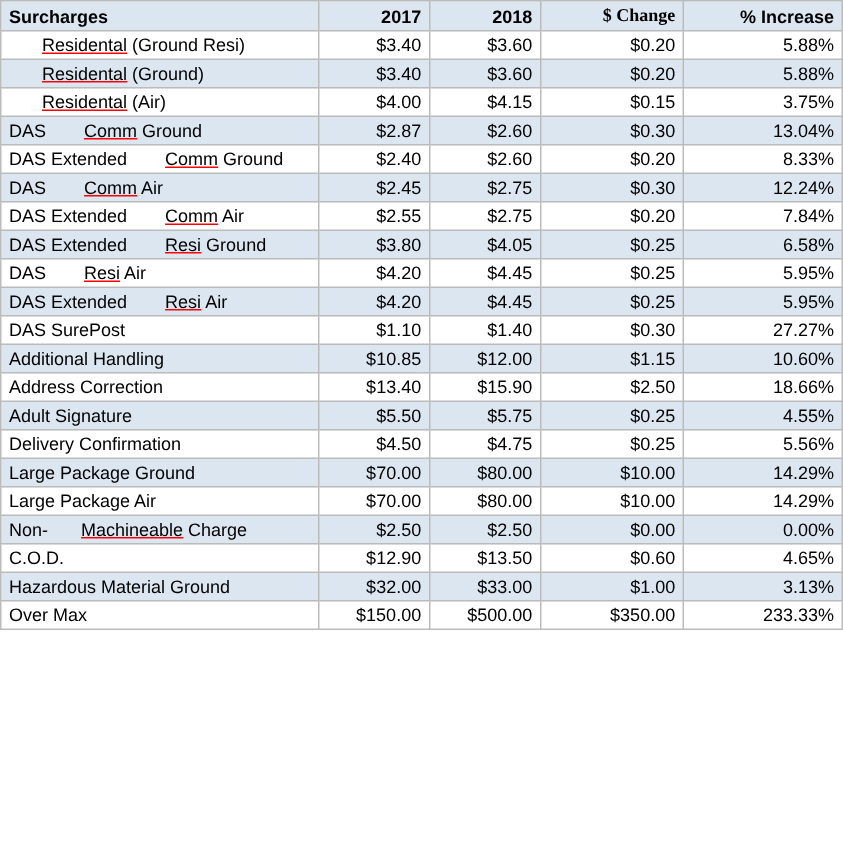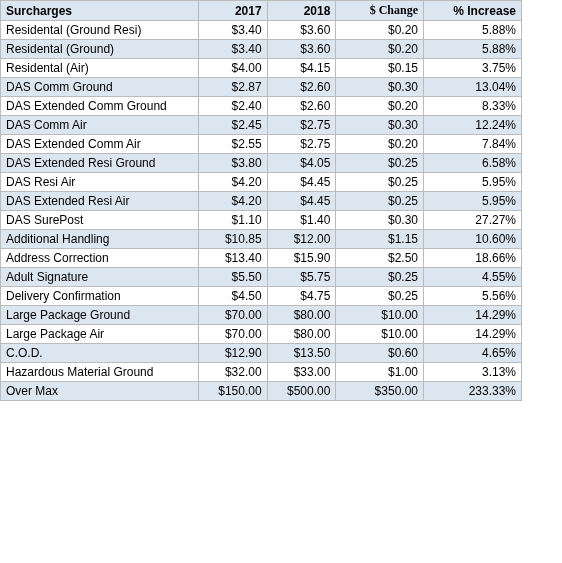--- a/index.html
+++ b/index.html
@@ -3,21 +3,21 @@
   <meta charset="utf-8">
   <style>
     * { margin: 0; padding: 0; box-sizing: border-box; }
     body {
       font-family: Arial, sans-serif;
       font-size: 12px;
       background: #fff;
       width: 562px;
     }
     table {
-      width: 522px;
+      width: 562px;
       border-collapse: collapse;
     }
     th, td {
       border: 1px solid #bbb;
       padding: 2px 5px;
       white-space: nowrap;
     }
     th {
       background: #dce6f1;
       font-weight: bold;
@@ -32,21 +32,23 @@
     td:not(:first-child) {
       text-align: right;
     }
     tr:nth-child(odd) td {
       background: #fff;
     }
     tr:nth-child(even) td {
       background: #dce6f1;
     }
     .underline-red {
+      text-decoration: underline;
       text-decoration-color: red;
+      margin-left: 22px;
       -webkit-text-decoration-color: red;
     }
     .col-surcharge { width: 200px; }
     .col-2017 { width: 70px; }
     .col-2018 { width: 70px; }
     .col-change { width: 90px; font-family: Liberation Serif, serif; }
     .col-increase { width: 100px; }
   </style>
 </head>
 <body>
@@ -175,20 +177,27 @@
         <td>14.29%</td>
       </tr>
       <tr>
         <td>Large Package Air</td>
         <td>$70.00</td>
         <td>$80.00</td>
         <td>$10.00</td>
         <td>14.29%</td>
       </tr>
       <tr>
+        <td>Non-<span class="underline-red">Machineable</span> Charge</td>
+        <td>$2.50</td>
+        <td>$2.50</td>
+        <td>$0.00</td>
+        <td>0.00%</td>
+      </tr>
+      <tr>
         <td>C.O.D.</td>
         <td>$12.90</td>
         <td>$13.50</td>
         <td>$0.60</td>
         <td>4.65%</td>
       </tr>
       <tr>
         <td>Hazardous Material Ground</td>
         <td>$32.00</td>
         <td>$33.00</td>

